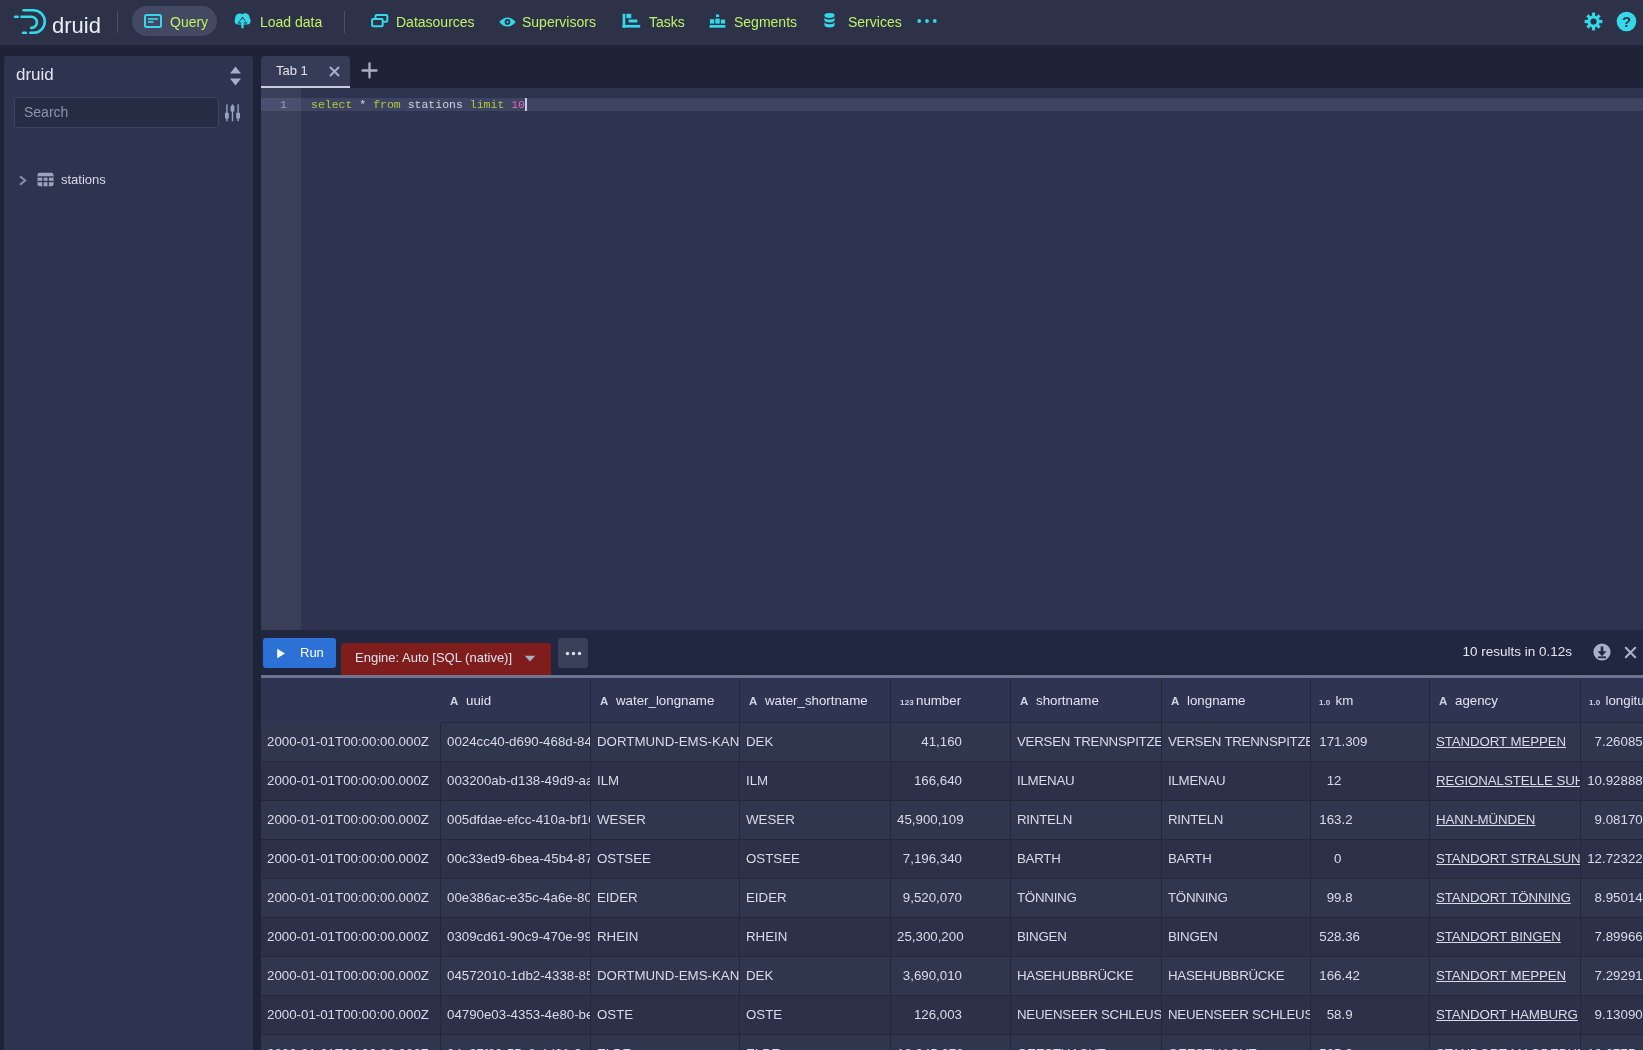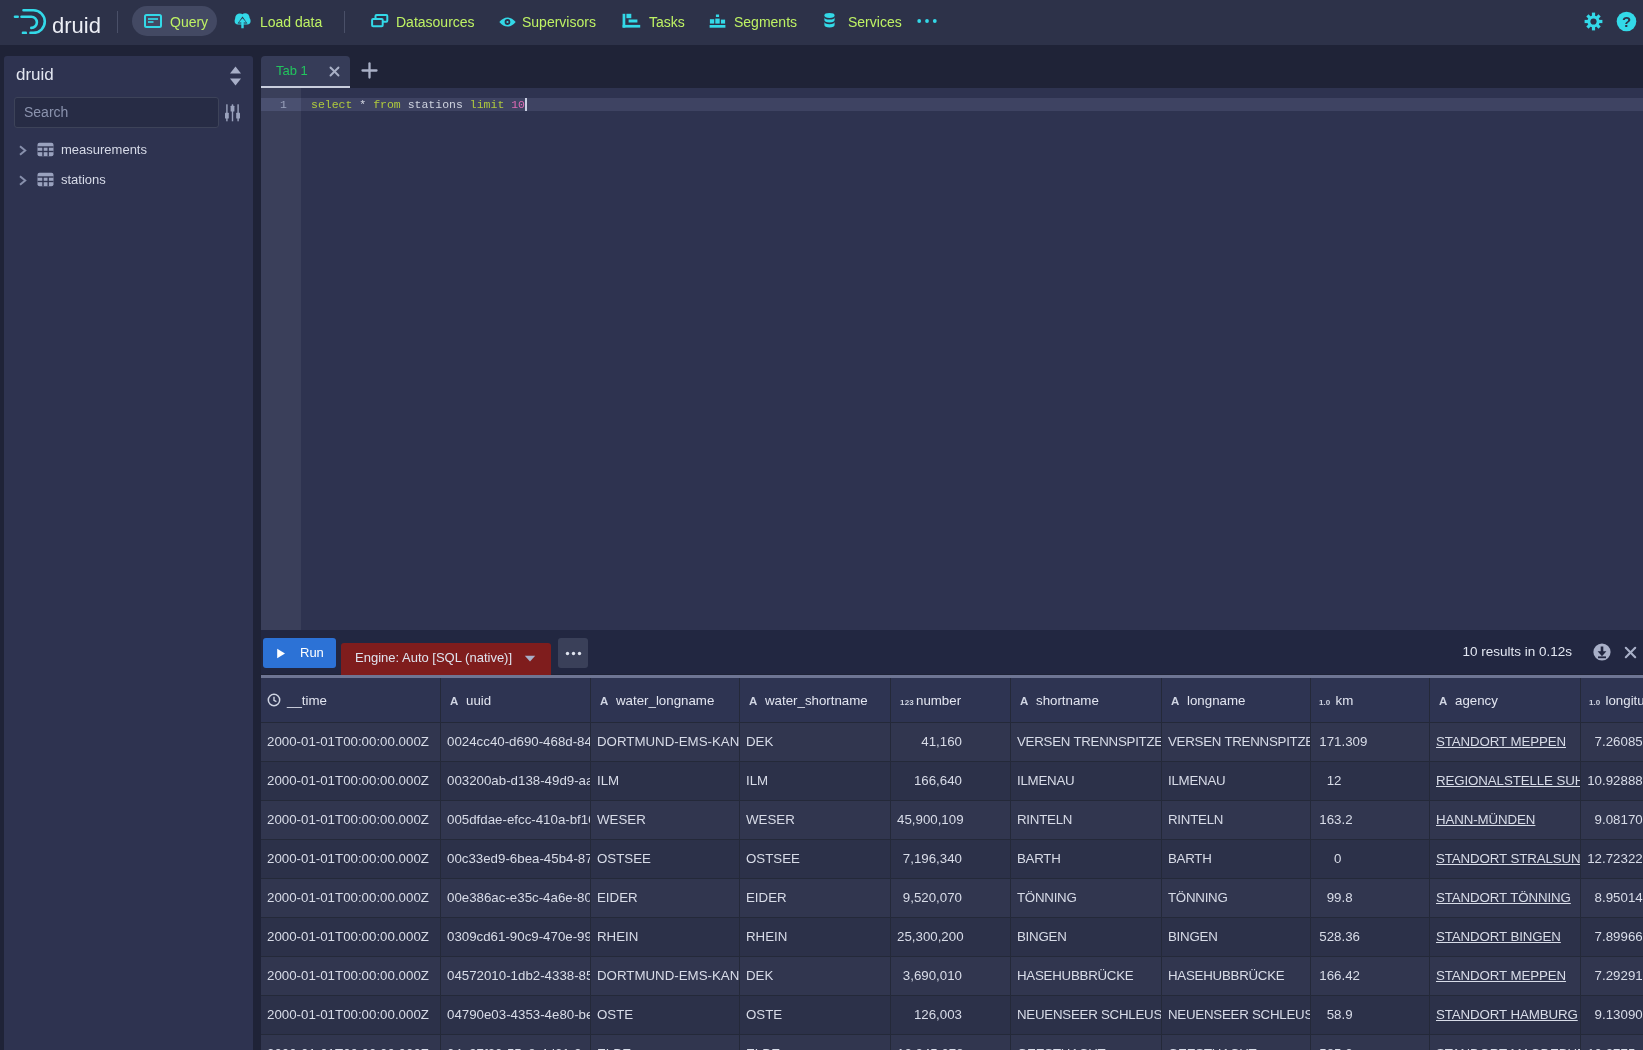--- a/index.html
+++ b/index.html
@@ -17,21 +17,21 @@
 #sidebar { position:absolute; left:4px; top:56px; width:249px; height:994px; background:#2e3350; border-radius:3px 3px 0 0; }
 #sbtitle { position:absolute; left:12px; top:9px; font-size:17px; color:#e2e6f0; }
 #searchbox { position:absolute; left:10px; top:41px; width:205px; height:31px; background:#272c45; border:1px solid #3d4359; border-radius:3px; }
 #searchbox .ph { position:absolute; left:9px; top:0; line-height:29px; font-size:14px; color:#8b93ae; }
 .treerow { position:absolute; left:0; width:249px; height:30px; }
 .treerow .lbl { position:absolute; left:57px; top:0; line-height:30px; font-size:13px; color:#d6dae7; }
 
 
 #tabzone { position:absolute; left:253px; top:45px; width:1390px; height:43px; background:#1f2337; }
 #tab1 { position:absolute; left:261px; top:56px; width:89px; height:30px; background:#363c58; border-radius:4px 4px 0 0; }
-#tab1 .t { position:absolute; left:15px; top:0; line-height:29px; font-size:13px; color:#22c55e; }
+#tab1 .t { position:absolute; left:15px; top:0; line-height:29px; font-size:13px; color:#e5e5e5; }
 #tabunderline { position:absolute; left:261px; top:85.5px; width:89px; height:2.5px; background:#c9cedd; }
 #editor { position:absolute; left:261px; top:88px; width:1382px; height:542px; background:#2e3350; }
 #gutter { position:absolute; left:0; top:0; width:40px; height:542px; background:#3a3f5a; }
 #linehl { position:absolute; left:40px; top:10px; width:1342px; height:13px; background:#3e4362; }
 #gutterhl { position:absolute; left:0; top:10px; width:40px; height:13px; background:#4a5070; }
 #gutternum { position:absolute; left:0; top:10px; width:26px; height:13px; line-height:13px; text-align:right; font-family:"Liberation Mono",monospace; font-size:11.5px; color:#9aa2bc; }
 #codeline { position:absolute; left:50px; top:10px; height:13px; line-height:13px; font-family:"Liberation Mono",monospace; font-size:11.5px; white-space:pre; color:#d8dbe5; }
 .kw { color:#afca3d; }
 .idn { color:#cdd2de; }
 .numlit { color:#de6ab5; }
@@ -184,35 +184,20 @@
   <svg class="abs" style="left:220px; top:48px;" width="17" height="18" viewBox="0 0 17 18">
     <g fill="#9aa2bd">
       <rect x="2.2" y="0.3" width="1.4" height="17"></rect>
       <rect x="7.8" y="0.3" width="1.4" height="17"></rect>
       <rect x="13.4" y="0.3" width="1.4" height="17"></rect>
       <rect x="1" y="8.8" width="3.8" height="5.8" rx="0.5"></rect>
       <rect x="6.6" y="1.8" width="3.8" height="5.8" rx="0.5"></rect>
       <rect x="12.2" y="8.8" width="3.8" height="5.8" rx="0.5"></rect>
     </g>
   </svg>
-  <div class="treerow" style="top:79px;">
-    <svg class="abs" style="left:14px; top:10px;" width="9" height="11" viewBox="0 0 9 11">
-        <path d="M2 1.2 L7.2 5.5 L2 9.8" fill="none" stroke="#8890ac" stroke-width="2"></path>
-      </svg>
-    <svg class="abs" style="left:33px; top:7px;" width="17" height="15" viewBox="0 0 17 15">
-      <rect x="0.5" y="0.8" width="16" height="13.4" rx="2" fill="#9aa2be"></rect>
-      <g stroke="#2e3350" stroke-width="1.4">
-        <line x1="0.5" y1="5" x2="16.5" y2="5"></line>
-        <line x1="0.5" y1="9.5" x2="16.5" y2="9.5"></line>
-        <line x1="6" y1="5" x2="6" y2="14.2"></line>
-        <line x1="11.2" y1="5" x2="11.2" y2="14.2"></line>
-      </g>
-    </svg>
-    <span class="lbl">measurements</span>
-  </div>
   <div class="treerow" style="top:109px;">
     <svg class="abs" style="left:14px; top:10px;" width="9" height="11" viewBox="0 0 9 11">
         <path d="M2 1.2 L7.2 5.5 L2 9.8" fill="none" stroke="#8890ac" stroke-width="2"></path>
       </svg>
     <svg class="abs" style="left:33px; top:7px;" width="17" height="15" viewBox="0 0 17 15">
       <rect x="0.5" y="0.8" width="16" height="13.4" rx="2" fill="#9aa2be"></rect>
       <g stroke="#2e3350" stroke-width="1.4">
         <line x1="0.5" y1="5" x2="16.5" y2="5"></line>
         <line x1="0.5" y1="9.5" x2="16.5" y2="9.5"></line>
         <line x1="6" y1="5" x2="6" y2="14.2"></line>
@@ -276,24 +261,20 @@
   <svg class="abs" style="left:1363px; top:16px;" width="13" height="13" viewBox="0 0 13 13">
     <g stroke="#a9b0c8" stroke-width="2.1" stroke-linecap="round">
       <line x1="1.8" y1="1.8" x2="11.2" y2="11.2"></line>
       <line x1="11.2" y1="1.8" x2="1.8" y2="11.2"></line>
     </g>
   </svg>
 </div>
 <div id="tbltopline"></div>
 <div id="tbl">
   <div class="hrow">
-    <div class="cell c1"><svg class="clk" width="14" height="14" viewBox="0 0 14 14">
-          <circle cx="7" cy="7" r="5.7" fill="none" stroke="#cfd4e2" stroke-width="1.5"></circle>
-          <path d="M7 3.8 V7.3 L9.4 8.6" fill="none" stroke="#cfd4e2" stroke-width="1.4"></path>
-        </svg><span class="hsp1"></span>__time</div>
     <div class="cell c2"><span class="hA">A</span>uuid</div>
     <div class="cell c3"><span class="hA">A</span>water_longname</div>
     <div class="cell c4"><span class="hA">A</span>water_shortname</div>
     <div class="cell c5"><span class="h123">123</span>number</div>
     <div class="cell c6"><span class="hA">A</span>shortname</div>
     <div class="cell c7"><span class="hA">A</span>longname</div>
     <div class="cell c8"><span class="h10">1.0</span>km</div>
     <div class="cell c9"><span class="hA">A</span>agency</div>
     <div class="cell c10"><span class="h10">1.0</span>longitude</div>
   </div>

